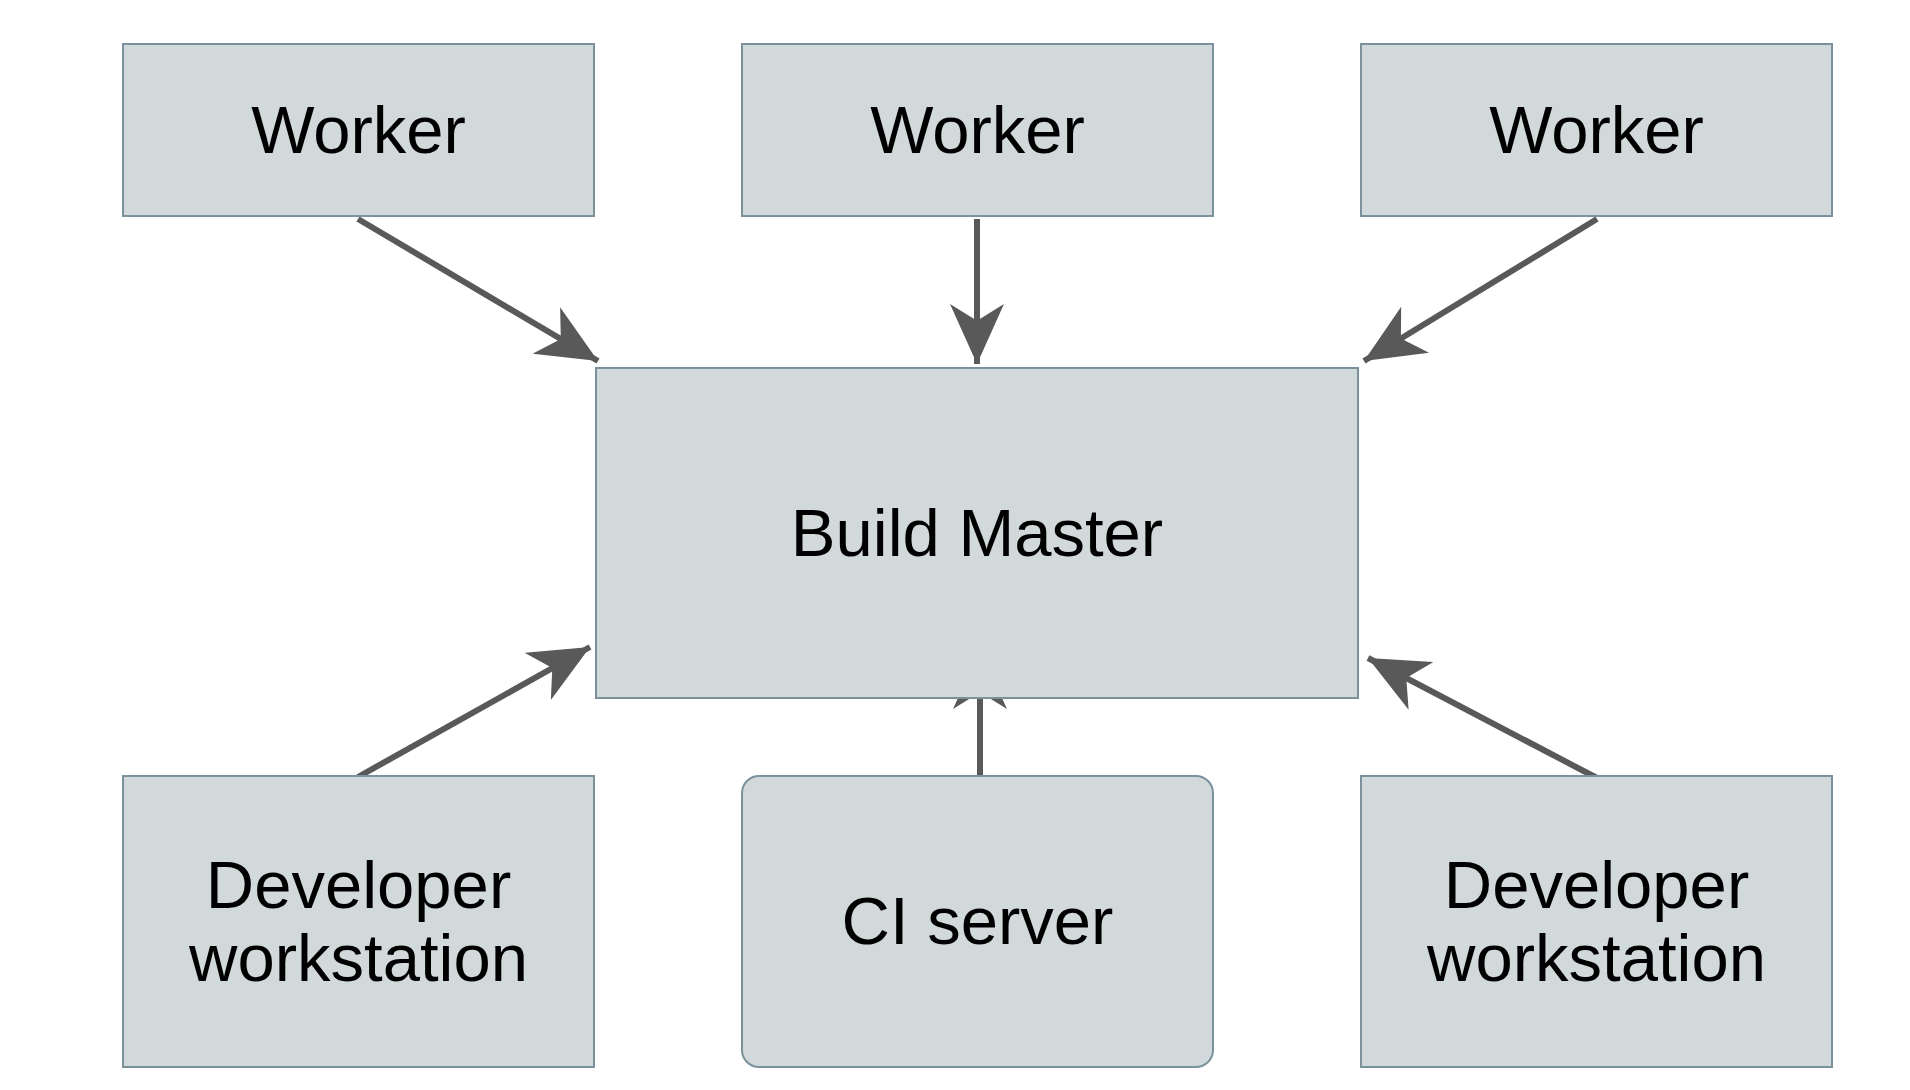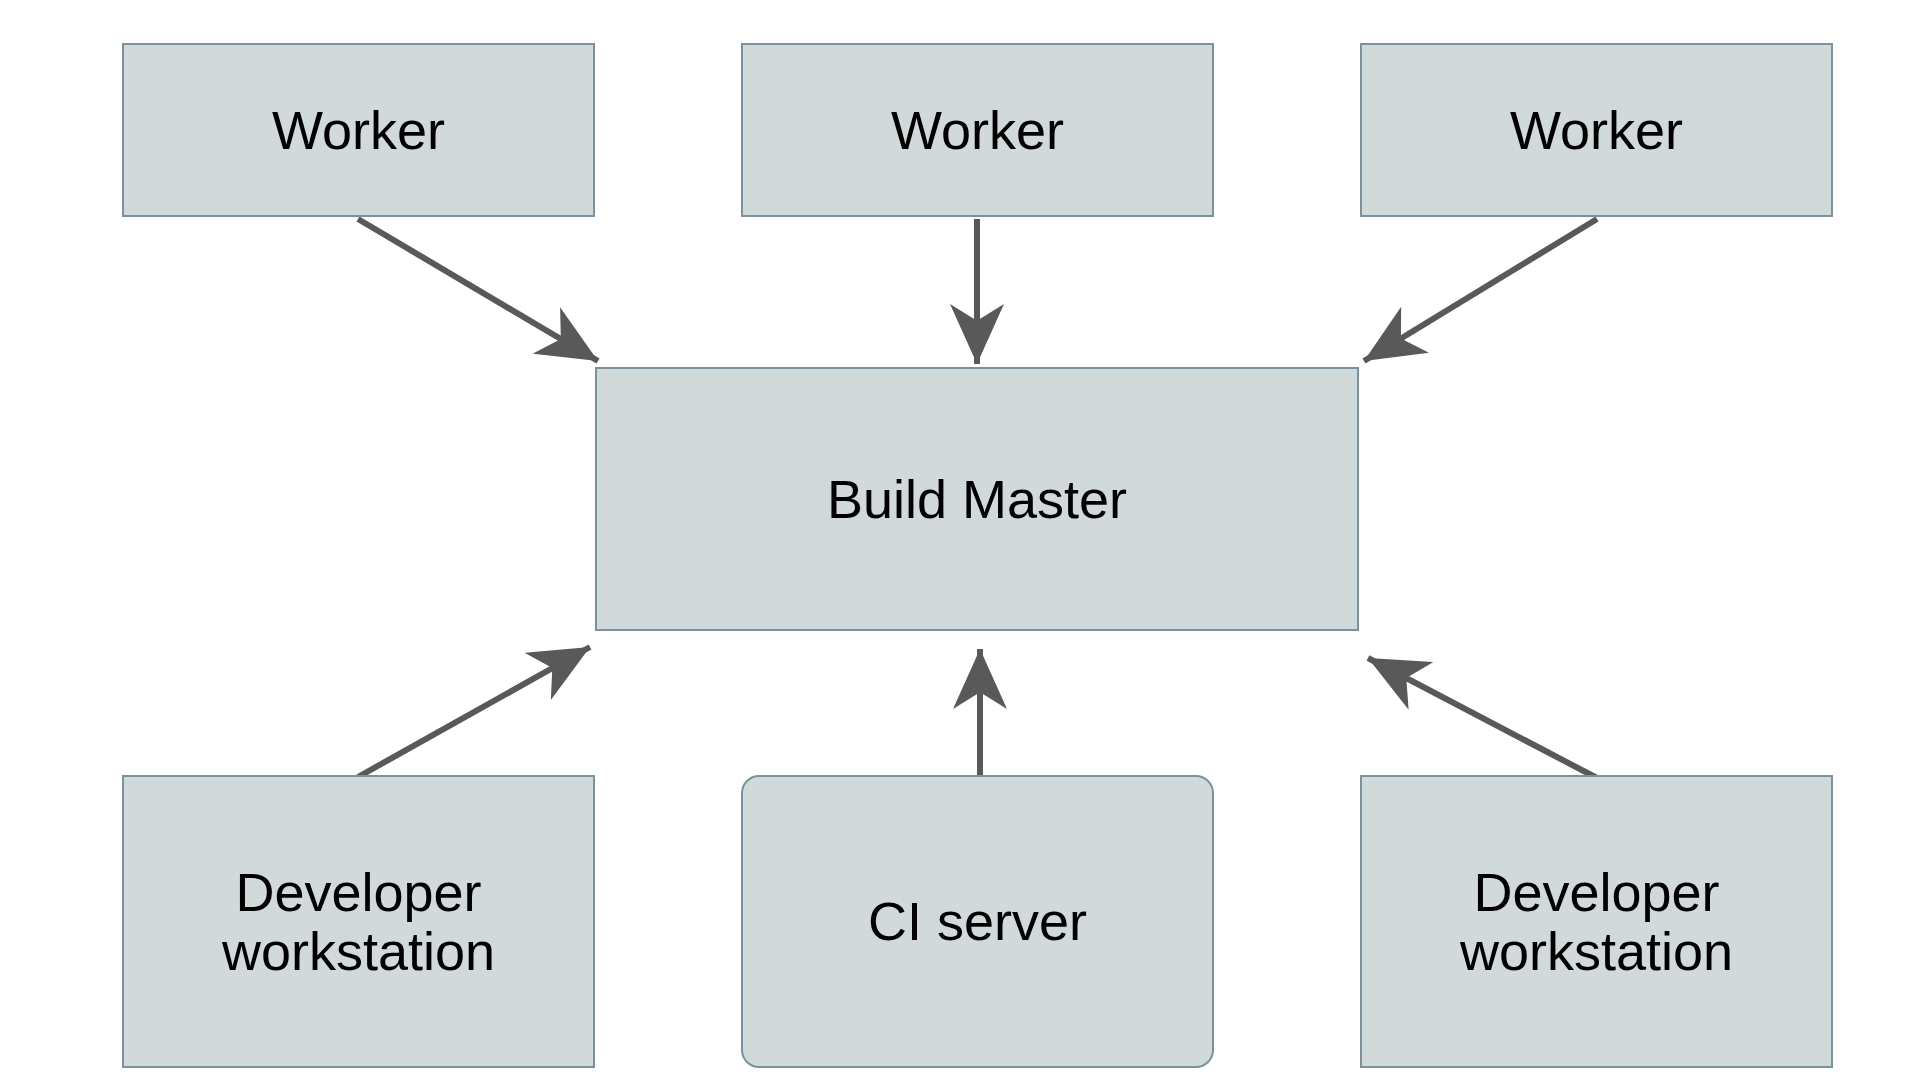--- a/index.html
+++ b/index.html
@@ -21,27 +21,27 @@
   .edge{stroke:var(--arrow);stroke-width:6;stroke-linecap:butt;}
   .arrowhead-path{fill:var(--arrow);}
   .node{
     position:absolute;
     box-sizing:border-box;
     background:var(--box-fill);
     border:2px solid var(--box-border);
     display:flex;align-items:center;justify-content:center;
     text-align:center;
     color:var(--text);
-    font-size:54px;
+    font-size:67px;
     line-height:1.08;
   }
   .n-worker1{left:122px;top:43px;width:473px;height:174px;}
   .n-worker2{left:741px;top:43px;width:473px;height:174px;}
   .n-worker3{left:1360px;top:43px;width:473px;height:174px;}
-  .n-build  {left:595px;top:367px;width:764px;height:264px;}
+  .n-build  {left:595px;top:367px;width:764px;height:332px;}
   .n-devl   {left:122px;top:775px;width:473px;height:293px;}
   .n-ci     {left:741px;top:775px;width:473px;height:293px;border-radius:18px;}
   .n-devr   {left:1360px;top:775px;width:473px;height:293px;}
   .node-label{display:block;padding:0 10px;}
 </style>
 </head>
 <body>
 
 <div class="canvas">
 

